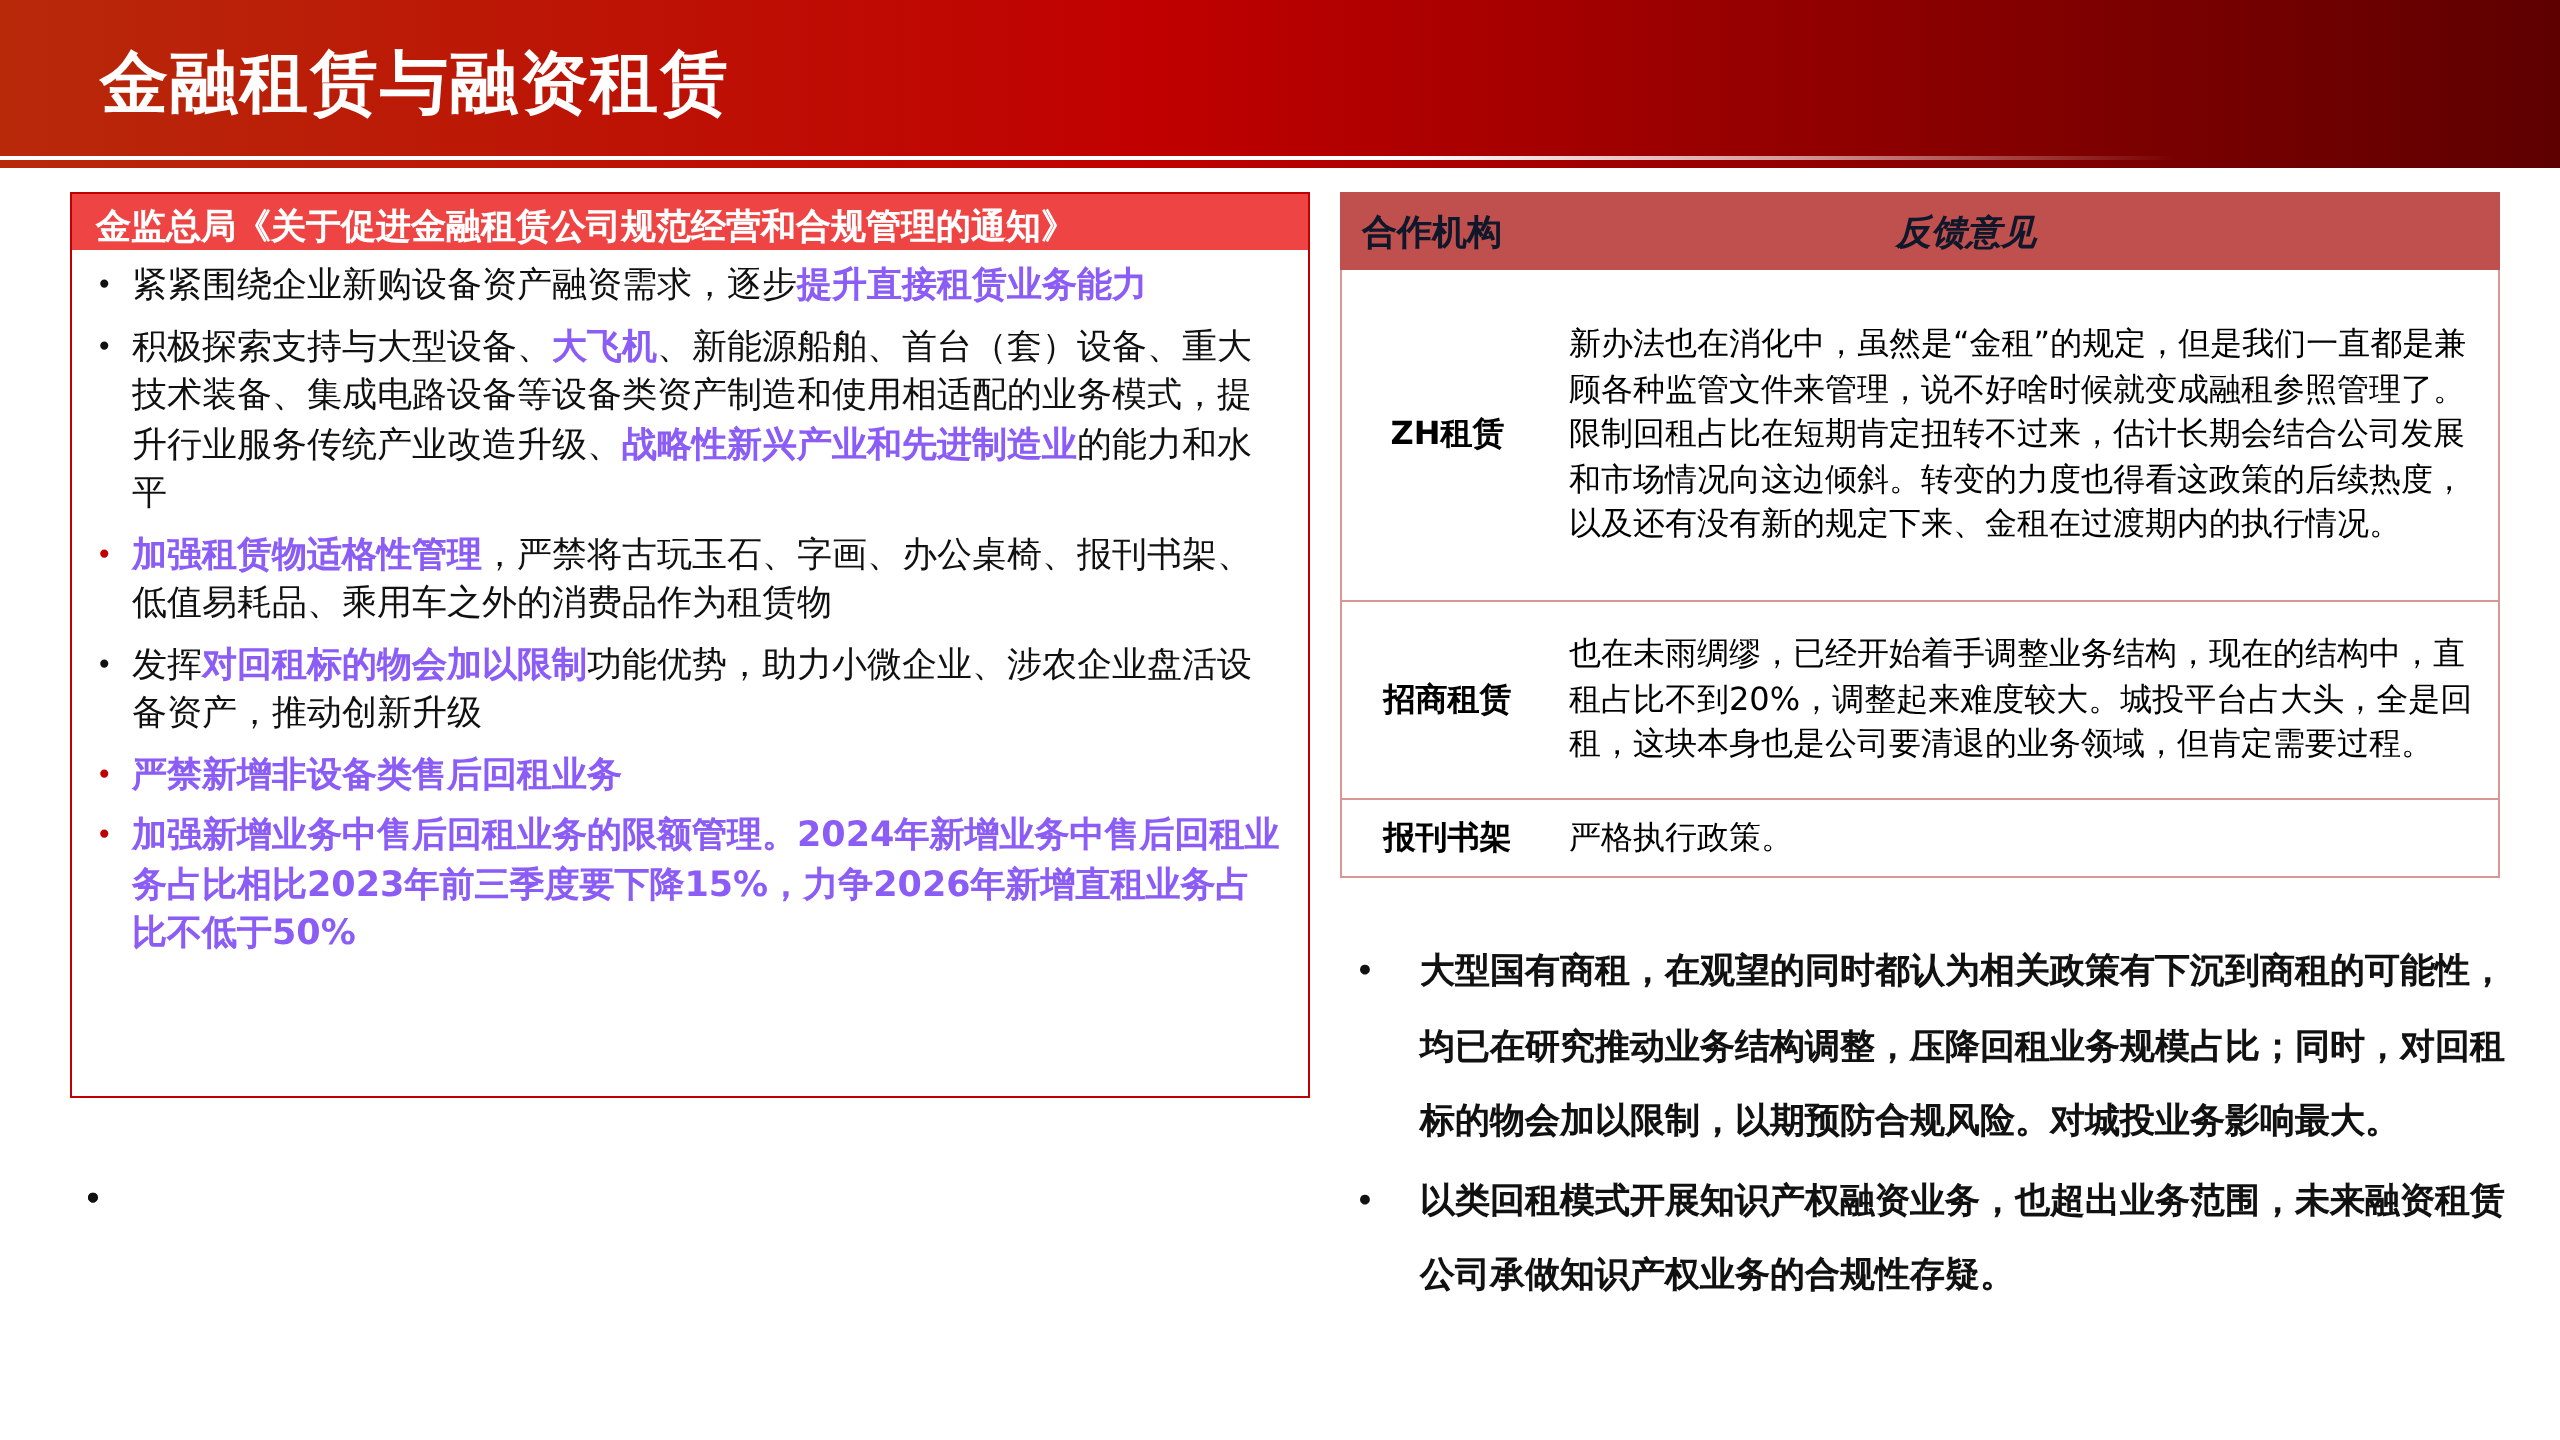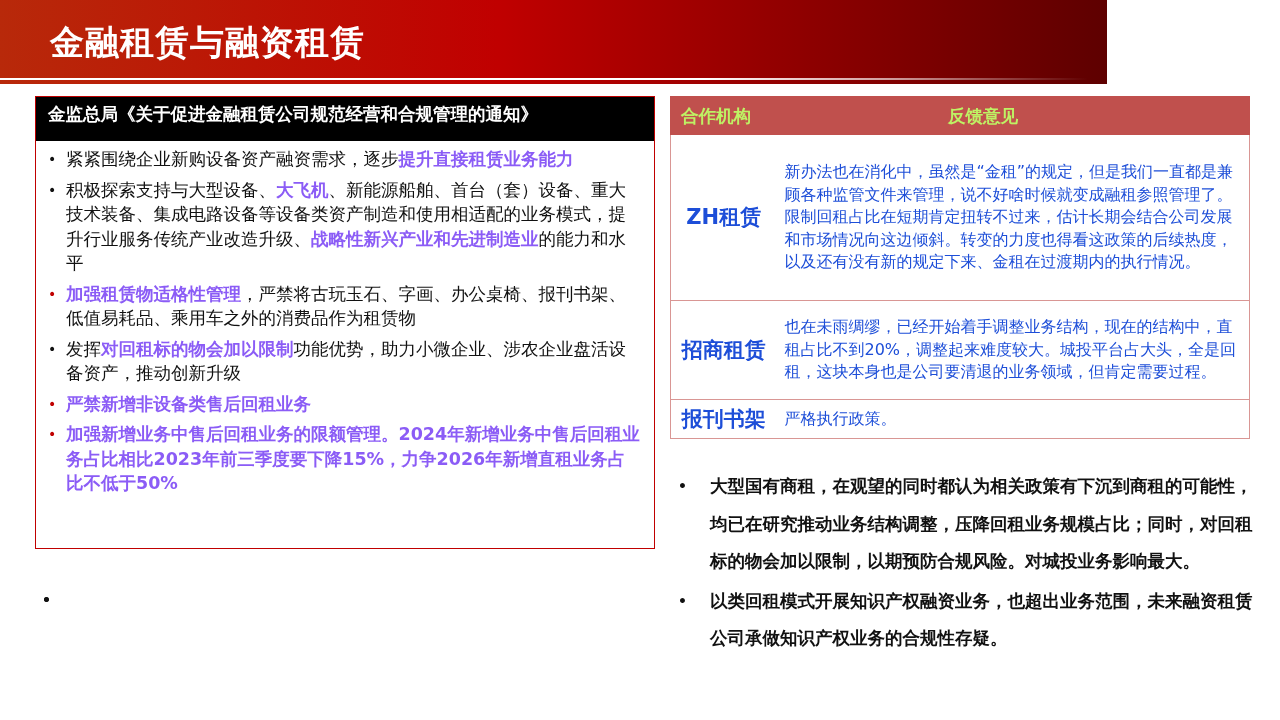--- a/index.html
+++ b/index.html
@@ -1,38 +1,38 @@
 <!DOCTYPE html>
 <html><head>
 <meta charset="utf-8">
 <style>
   * { box-sizing: border-box; margin: 0; padding: 0; }
   html, body { width: 1280px; height: 720px; overflow: hidden; background: #ffffff; }
   body { position: relative; font-family: "DejaVu Sans", "Liberation Sans", sans-serif; color: #111; }
 
   .header {
-    position: absolute; left: 0; top: 0; width: 1107px; height: 84px;
+    position: absolute; left: 0; top: 0; width: 1280px; height: 84px;
     background: linear-gradient(90deg, #b8290a 0%, #c00000 45%, #8a0000 75%, #5e0000 100%);
   }
   .header-line {
     position: absolute; left: 0; top: 78px; width: 1280px; height: 2px;
     background: linear-gradient(90deg, #ffffff 0%, #ffffff 55%, rgba(255,255,255,0.6) 70%, rgba(255,255,255,0) 85%);
   }
   .header-title {
     position: absolute; left: 50px; top: 20px;
     font-size: 34px; font-weight: bold; color: #ffffff; letter-spacing: 1px; line-height: 44px;
   }
 
   
   .policy-box {
     position: absolute; left: 35px; top: 96px; width: 620px; height: 453px;
     border: 1.5px solid #c00000; background: #fff;
   }
   .policy-title {
-    height: 44px; background: #000000; color: #fff; font-weight: bold;
+    height: 28px; background: #ef4444; color: #fff; font-weight: bold;
     font-size: 17.5px; line-height: 34px; padding-left: 12px; white-space: nowrap;
   }
   .policy-list { list-style: none; padding: 6px 14px 0 10px; }
   .policy-list li {
     position: relative; padding-left: 20px; font-size: 17.5px; line-height: 24.5px;
     margin-bottom: 6px; color: #111;
   }
   .policy-list li .bullet {
     position: absolute; left: 2px; top: 0; font-size: 14px;
   }
@@ -46,31 +46,31 @@
     line-height: 36px; color: #111;
   }
   .note-list li .bullet { position: absolute; left: 2px; top: 0; font-size: 14px; }
 
   
   .feedback-table {
     position: absolute; left: 670px; top: 96px; width: 580px;
     border-collapse: collapse; font-size: 16px;
   }
   .feedback-table th {
-    background: #c0504d; color: #bef264; font-weight: bold; font-size: 17.5px;
+    background: #c0504d; color: #0f172a; font-weight: bold; font-size: 17.5px;
     height: 38px; border: 1px solid #c0504d;
   }
   .feedback-table th.col-org { width: 106px; text-align: left; padding-left: 10px; }
-  .feedback-table th.col-fb { text-align: center; padding-right: 60px; }
+  .feedback-table th.col-fb { text-align: center; padding-right: 60px; font-style: italic; }
   .feedback-table td {
     border-left: 1.5px solid #d99694; border-right: 1.5px solid #d99694; border-bottom: 1.5px solid #d99694;
-    vertical-align: middle; line-height: 22.5px; color: #1d4ed8;
+    vertical-align: middle; line-height: 22.5px; color: #000000;
   }
   .feedback-table td.org {
-    font-weight: bold; text-align: center; font-size: 21px; border-right: none; padding: 0 4px;
+    font-weight: bold; text-align: center; font-size: 16px; border-right: none; padding: 0 4px;
   }
   .feedback-table td.fb { border-left: none; padding: 3px 10px 3px 8px; }
 
   
   .insight-list { position: absolute; left: 676px; top: 468px; width: 580px; list-style: none; }
   .insight-list li {
     position: relative; padding-left: 34px; font-size: 17.5px; font-weight: bold;
     line-height: 37.5px; color: #111; margin-bottom: 2px;
   }
   .insight-list li .bullet { position: absolute; left: 2px; top: 0; font-size: 14px; }

